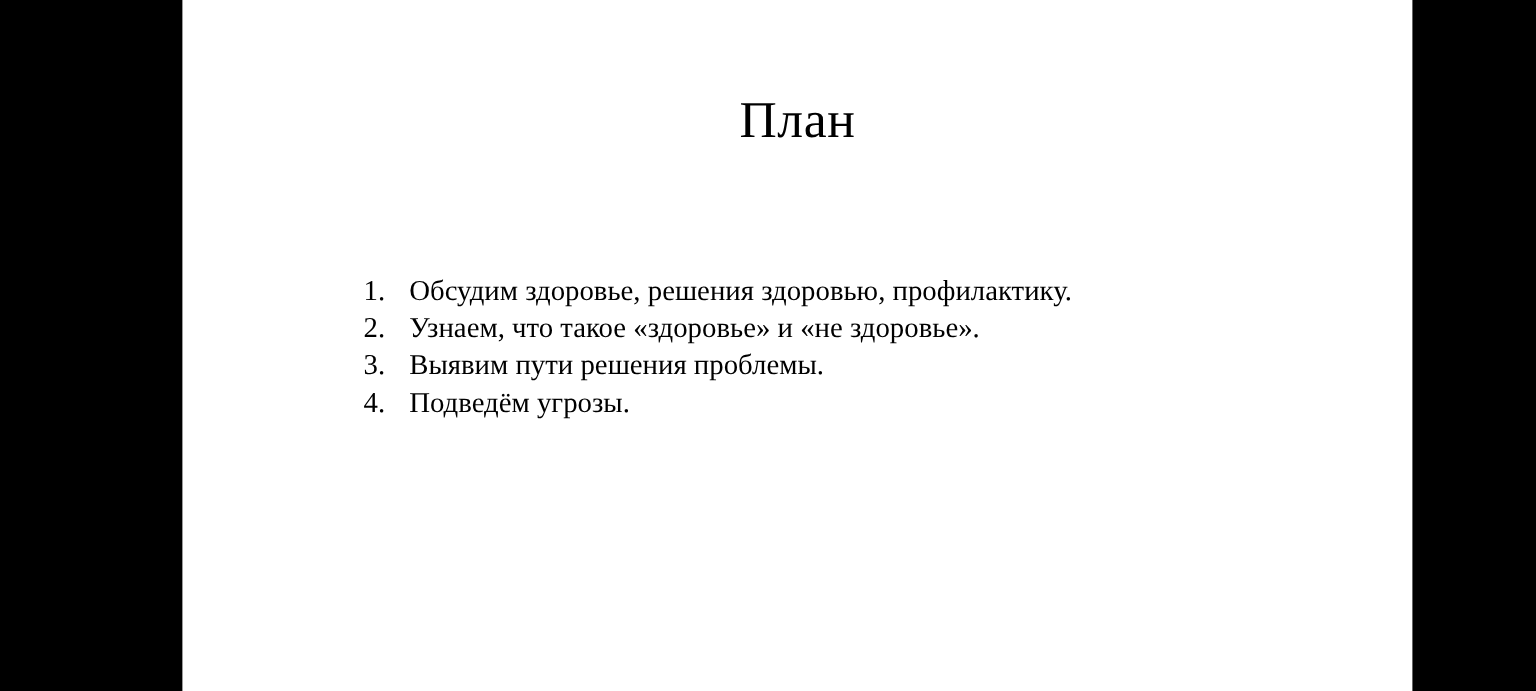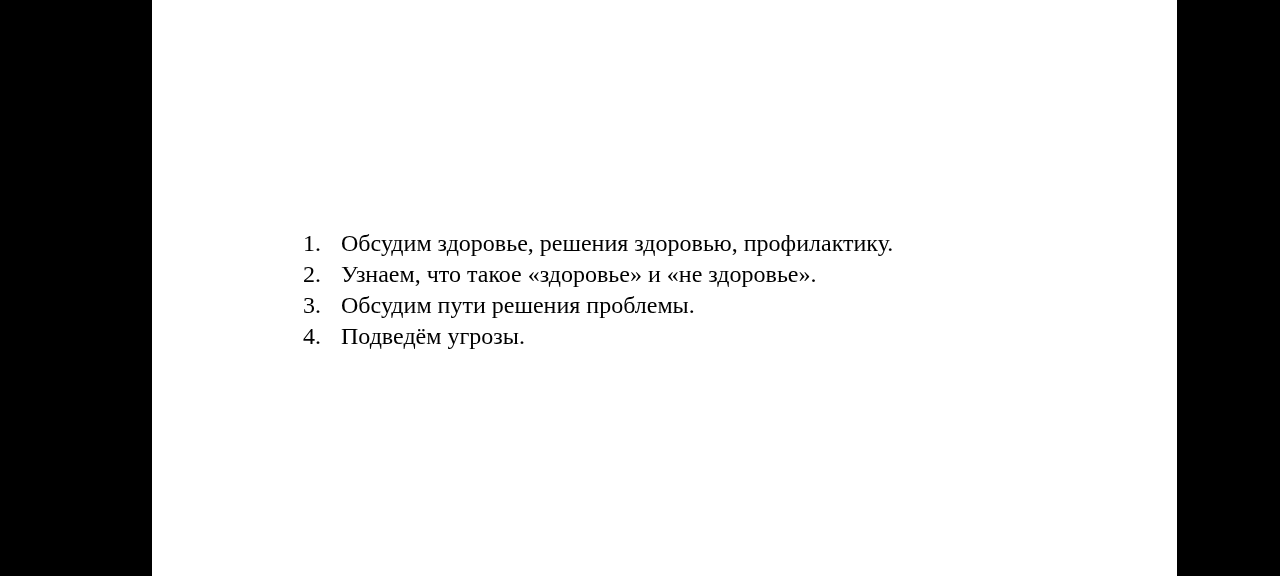--- a/index.html
+++ b/index.html
@@ -65,36 +65,37 @@
     flex: 1 1 auto;
     white-space: nowrap;
   }
 </style>
 </head>
 <body>
 
 <div class="stage">
   <div class="slide">
 
+    <div class="slide-title">План</div>
 
     <div class="plan-list">
 
       <div class="plan-item">
         <span class="num">1.</span>
         <span class="txt">Обсудим здоровье, решения здоровью, профилактику.</span>
       </div>
 
       <div class="plan-item">
         <span class="num">2.</span>
         <span class="txt">Узнаем, что такое «здоровье» и «не здоровье».</span>
       </div>
 
       <div class="plan-item">
         <span class="num">3.</span>
-        <span class="txt">Обсудим пути решения проблемы.</span>
+        <span class="txt">Выявим пути решения проблемы.</span>
       </div>
 
       <div class="plan-item">
         <span class="num">4.</span>
         <span class="txt">Подведём угрозы.</span>
       </div>
 
     </div>
   </div>
 </div>

